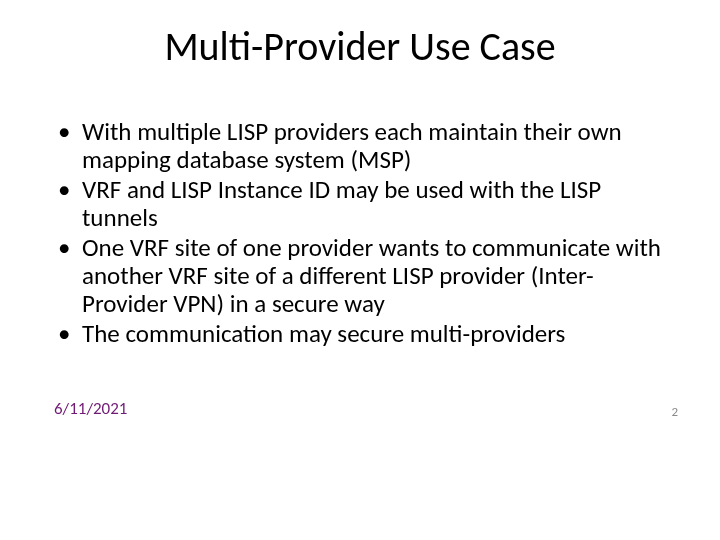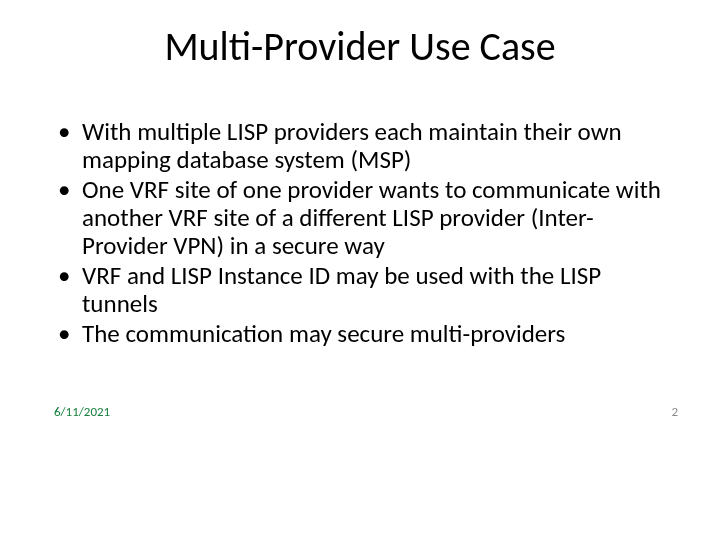--- a/index.html
+++ b/index.html
@@ -52,43 +52,43 @@
     position: absolute;
     left: 4px;
     top: 0;
     font-size: 25px;
     line-height: 1.12;
   }
   .footer-date {
     position: absolute;
     left: 54px;
     bottom: 28px;
-    font-size: 13px;
-    color: #15803d;
+    font-size: 17px;
+    color: #701a75;
   }
   .footer-page {
     position: absolute;
     right: 42px;
     bottom: 28px;
     font-size: 13px;
     color: #8a8a8a;
   }
 </style>
 </head>
 <body>
 
 <div class="slide">
 
   <div class="title">Multi-Provider Use Case</div>
 
   <div class="body">
     <ul class="bullets">
       <li>With multiple LISP providers each maintain their own mapping database system (MSP)</li>
+      <li>VRF and LISP Instance ID may be used with the LISP tunnels</li>
       <li>One VRF site of one provider wants to communicate with another VRF site of a different LISP provider (Inter-Provider VPN) in a secure way</li>
-      <li>VRF and LISP Instance ID may be used with the LISP tunnels</li>
       <li>The communication may secure multi-providers</li>
     </ul>
   </div>
 
   <div class="footer-date">6/11/2021</div>
   <div class="footer-page">2</div>
 
 </div>
 
 </body></html>

